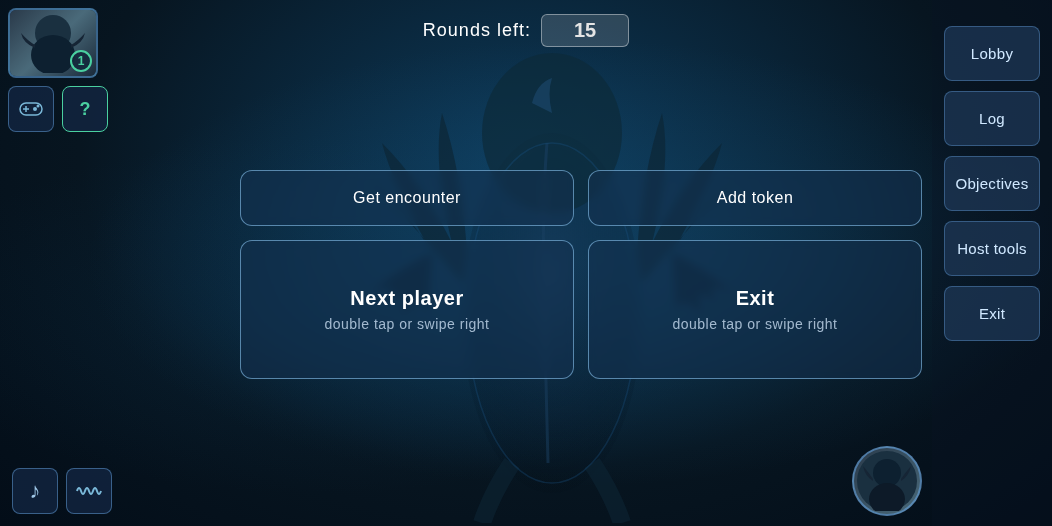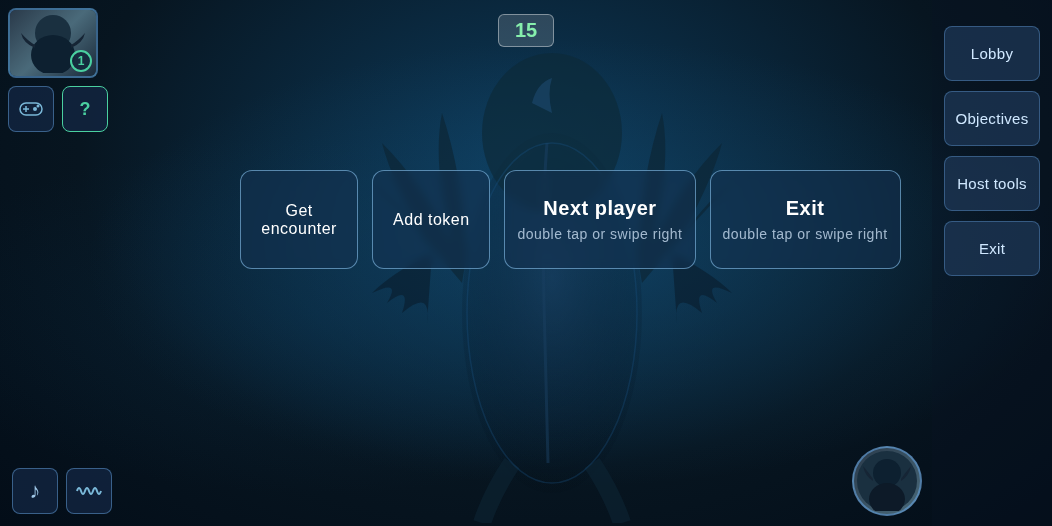--- a/index.html
+++ b/index.html
@@ -60,24 +60,24 @@
     .rounds-label {
       color: #ffffff;
       font-size: 18px;
       font-weight: 500;
       letter-spacing: 1px;
     }
     .rounds-value {
       background: rgba(255,255,255,0.15);
       border: 1px solid rgba(255,255,255,0.4);
       border-radius: 6px;
-      color: #86efac;
+      color: #e5e5e5;
       font-size: 20px;
       font-weight: bold;
-      padding: 4px 16px;
+      padding: 4px 32px;
       min-width: 50px;
       text-align: center;
     }
 
     
     .top-left {
       position: absolute;
       top: 8px;
       left: 8px;
       z-index: 10;
@@ -141,21 +141,21 @@
     }
 
     
     .main-buttons {
       position: absolute;
       left: 240px;
       right: 130px;
       top: 170px;
       z-index: 10;
       display: flex;
-      flex-direction: row;
+      flex-direction: column;
       gap: 14px;
     }
     .button-row {
       display: flex;
       gap: 14px;
     }
     .action-btn {
       flex: 1;
       background: rgba(20, 50, 80, 0.55);
       border: 1.5px solid rgba(150, 210, 255, 0.55);
@@ -164,21 +164,21 @@
       font-size: 16px;
       font-weight: 500;
       padding: 18px 12px;
       text-align: center;
       cursor: pointer;
       backdrop-filter: blur(4px);
       transition: background 0.2s;
       letter-spacing: 0.5px;
     }
     .action-btn.large {
-      padding: 26px 12px;
+      padding: 46px 12px;
       display: flex;
       flex-direction: column;
       align-items: center;
       gap: 6px;
     }
     .action-btn .btn-title {
       font-size: 20px;
       font-weight: bold;
     }
     .action-btn .btn-subtitle {
@@ -277,20 +277,21 @@
   <path d="M140,250 Q100,270 80,290 Q110,275 95,300 Q120,280 110,310 Q140,285 135,320" fill="#0a1e2e" opacity="0.75"></path>
   <path d="M380,250 Q420,270 440,290 Q410,275 425,300 Q400,280 410,310 Q380,285 385,320" fill="#0a1e2e" opacity="0.75"></path>
 
   <ellipse cx="260" cy="310" rx="85" ry="170" fill="none" stroke="#1a5080" stroke-width="1.5" opacity="0.4"></ellipse>
 
   <path d="M240,100 Q245,80 260,75 Q255,90 260,110" fill="#2a6090" opacity="0.4"></path>
 </svg>
 
 <div class="top-header">
   <div class="rounds-container">
+    <span class="rounds-label">Rounds left:</span>
     <span class="rounds-value">15</span>
   </div>
 </div>
 
 <div class="top-left">
   <div class="player-avatar">
     <div class="player-avatar-img">
 
       <svg width="80" height="60" viewBox="0 0 80 60" xmlns="http://www.w3.org/2000/svg">
         <ellipse cx="40" cy="20" rx="18" ry="18" fill="#1a3040"></ellipse>
@@ -335,20 +336,21 @@
     </button>
     <button class="action-btn large">
       <span class="btn-title">Exit</span>
       <span class="btn-subtitle">double tap or swipe right</span>
     </button>
   </div>
 </div>
 
 <div class="right-sidebar">
   <button class="sidebar-btn">Lobby</button>
+  <button class="sidebar-btn">Log</button>
   <button class="sidebar-btn">Objectives</button>
   <button class="sidebar-btn">Host tools</button>
   <button class="sidebar-btn">Exit</button>
 </div>
 
 <div class="bottom-left">
   <div class="icon-btn">
     <span style="font-size:22px;">♪</span>
   </div>
   <div class="icon-btn">

